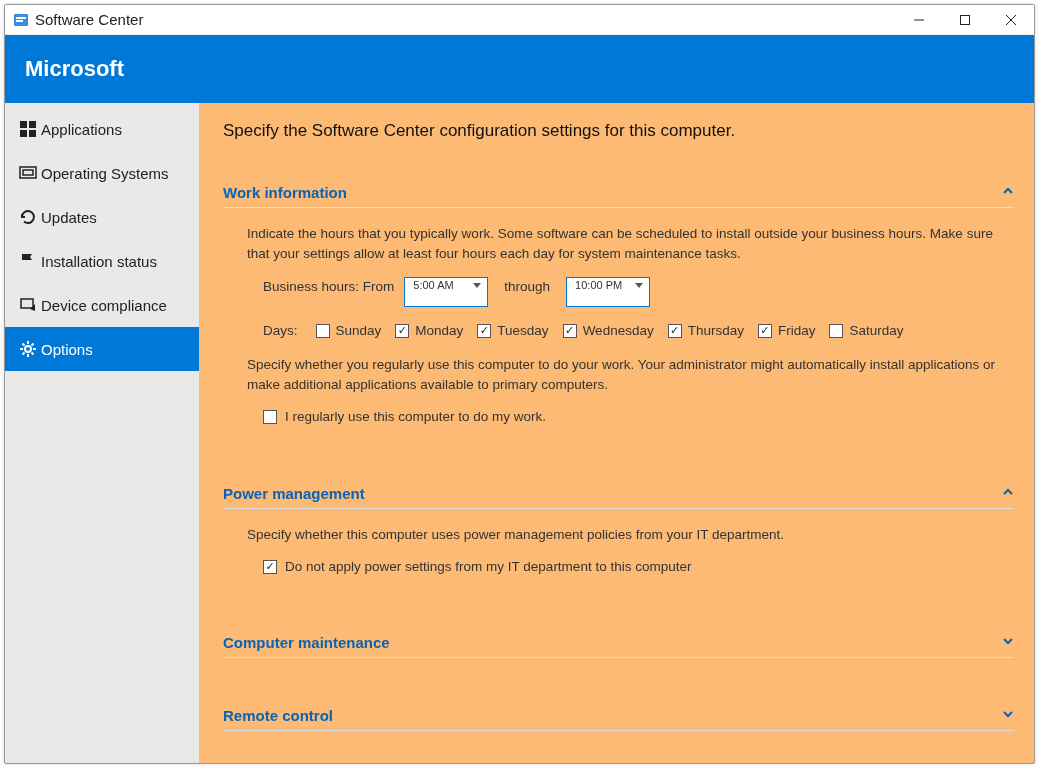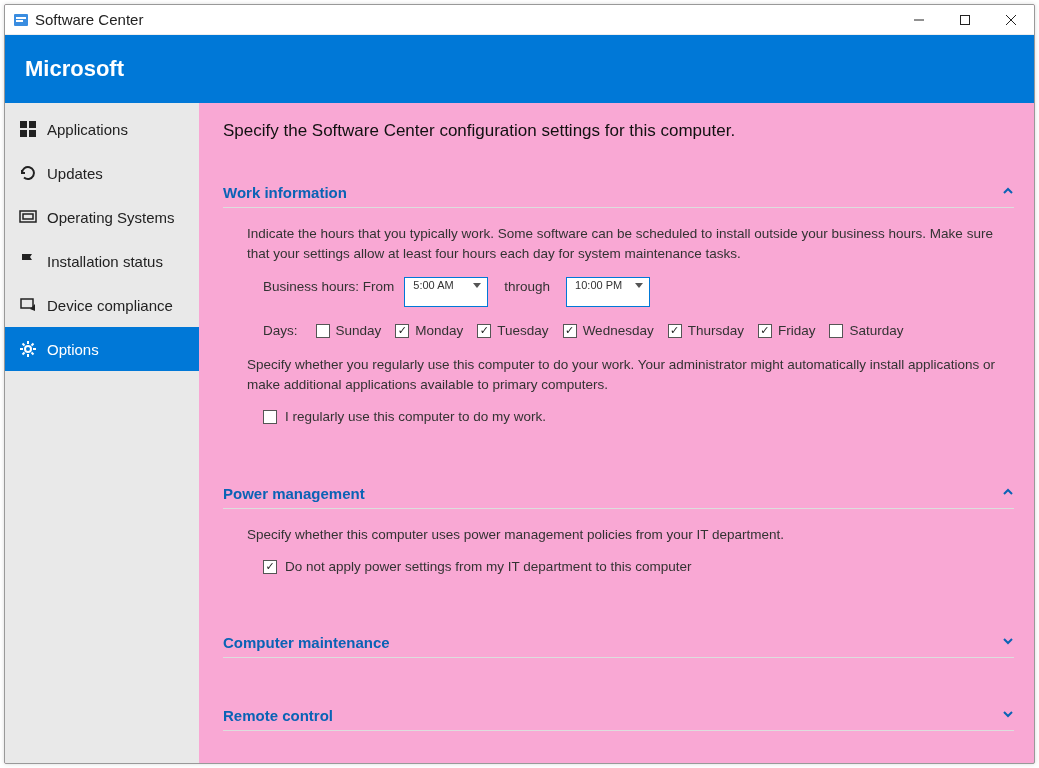--- a/index.html
+++ b/index.html
@@ -12,21 +12,21 @@
     height: 768px;
     overflow: hidden;
   }
   .window {
     width: 1031px;
     height: 760px;
     margin: 4px;
     border: 1px solid #999;
     border-radius: 2px;
     box-shadow: 0 0 4px rgba(0,0,0,0.15);
-    background: #f9a8d4;
+    background: #fdba74;
     display: flex;
     flex-direction: column;
     overflow: hidden;
   }
   .titlebar {
     height: 30px;
     display: flex;
     align-items: center;
     padding: 0 0 0 8px;
     background: #fff;
@@ -74,21 +74,21 @@
     flex-direction: column;
     padding-top: 4px;
   }
   .side-item {
     display: flex;
     align-items: center;
     height: 44px;
     padding-left: 14px;
     font-size: 15px;
     color: #222;
-    gap: 10px;
+    gap: 4px;
     cursor: default;
   }
   .side-item.active {
     background: #0078d7;
     color: #fff;
   }
   .side-item.active svg { stroke:#fff; fill:#fff; }
   .side-icon { width:18px; height:18px; flex-shrink:0; }
 
   .main {
@@ -202,35 +202,35 @@
               <rect x="1" y="1" width="7" height="7"></rect>
               <rect x="10" y="1" width="7" height="7"></rect>
               <rect x="1" y="10" width="7" height="7"></rect>
               <rect x="10" y="10" width="7" height="7"></rect>
             </svg>
         </span>
         <span>Applications</span>
       </div>
       <div class="side-item">
         <span class="side-icon">
+          <svg viewBox="0 0 18 18" fill="none" stroke="#222" stroke-width="1.5">
+              <rect x="1" y="3" width="16" height="11"></rect>
+              <rect x="4" y="6" width="10" height="5"></rect>
+            </svg>
+        </span>
+        <span>Operating Systems</span>
+      </div>
+      <div class="side-item">
+        <span class="side-icon">
           <svg viewBox="0 0 18 18" fill="none" stroke="#222" stroke-width="2">
               <path d="M3 9a6 6 0 1 1 2 4.5"></path>
               <polyline points="3,6 3,9 6,9"></polyline>
             </svg>
         </span>
         <span>Updates</span>
-      </div>
-      <div class="side-item">
-        <span class="side-icon">
-          <svg viewBox="0 0 18 18" fill="none" stroke="#222" stroke-width="1.5">
-              <rect x="1" y="3" width="16" height="11"></rect>
-              <rect x="4" y="6" width="10" height="5"></rect>
-            </svg>
-        </span>
-        <span>Operating Systems</span>
       </div>
       <div class="side-item">
         <span class="side-icon">
           <svg viewBox="0 0 18 18" fill="#222">
               <path d="M3 2v14M3 2h10l-2 3 2 3H3"></path>
             </svg>
         </span>
         <span>Installation status</span>
       </div>
       <div class="side-item">

